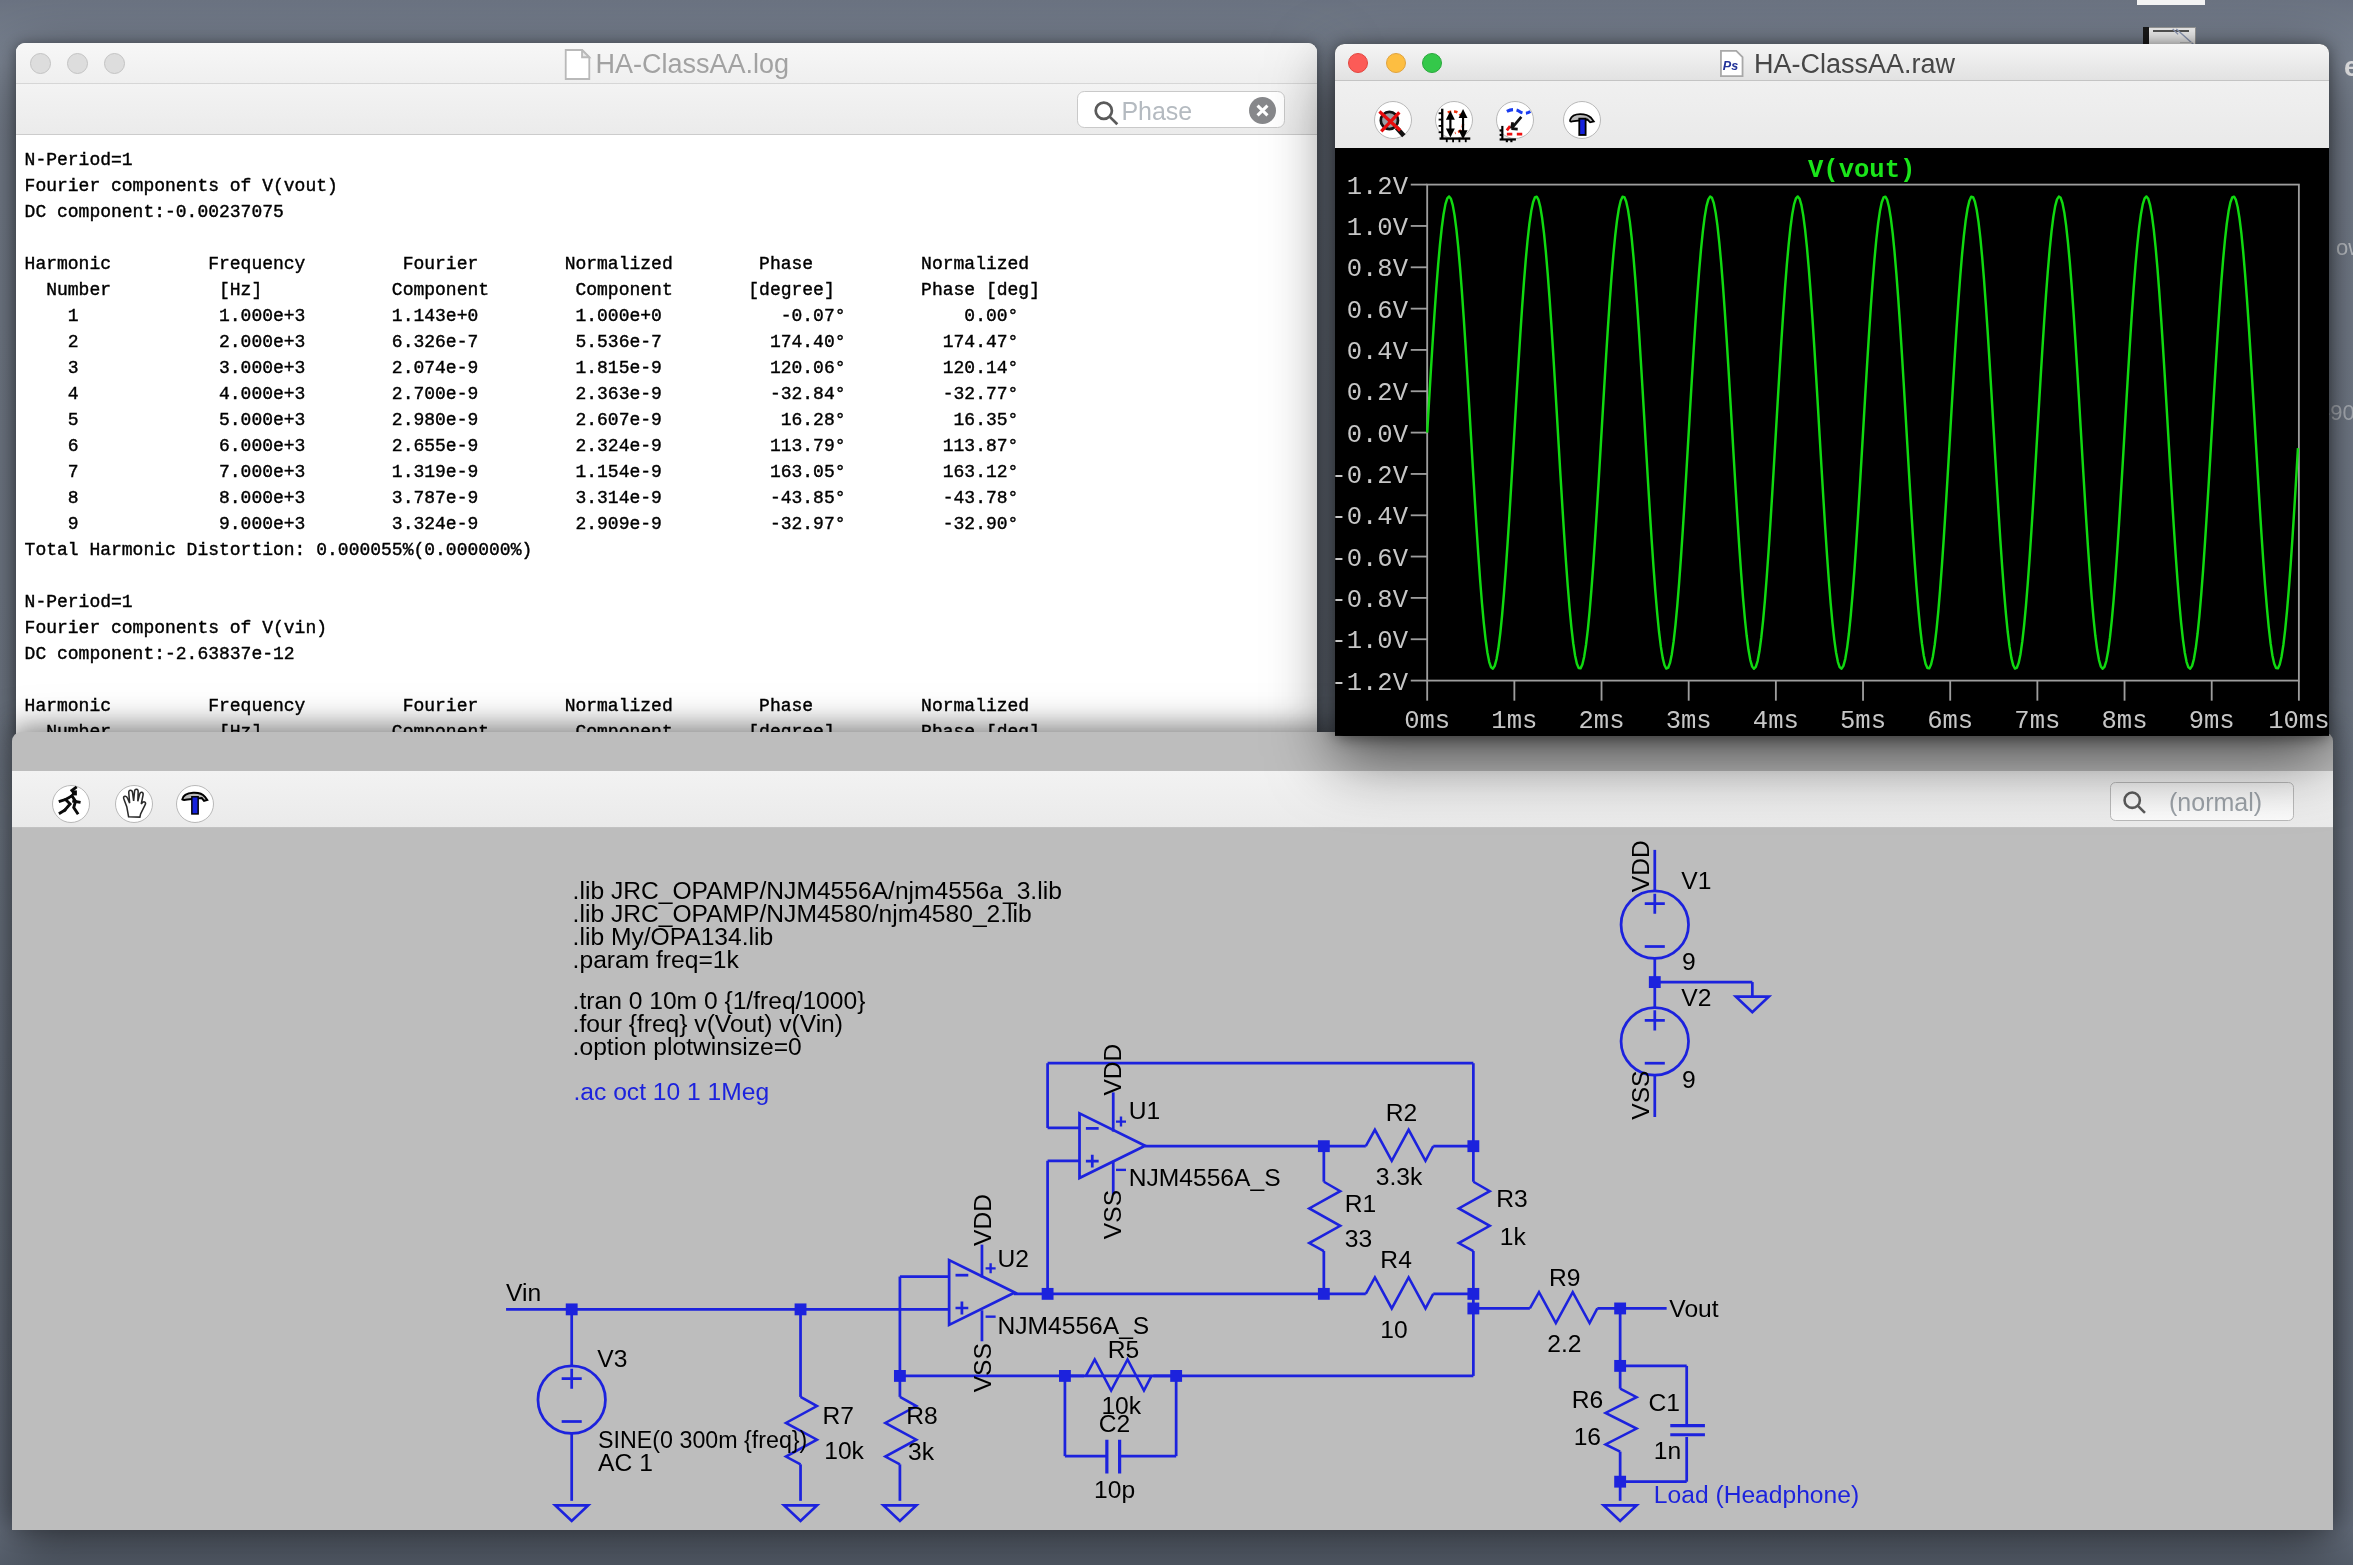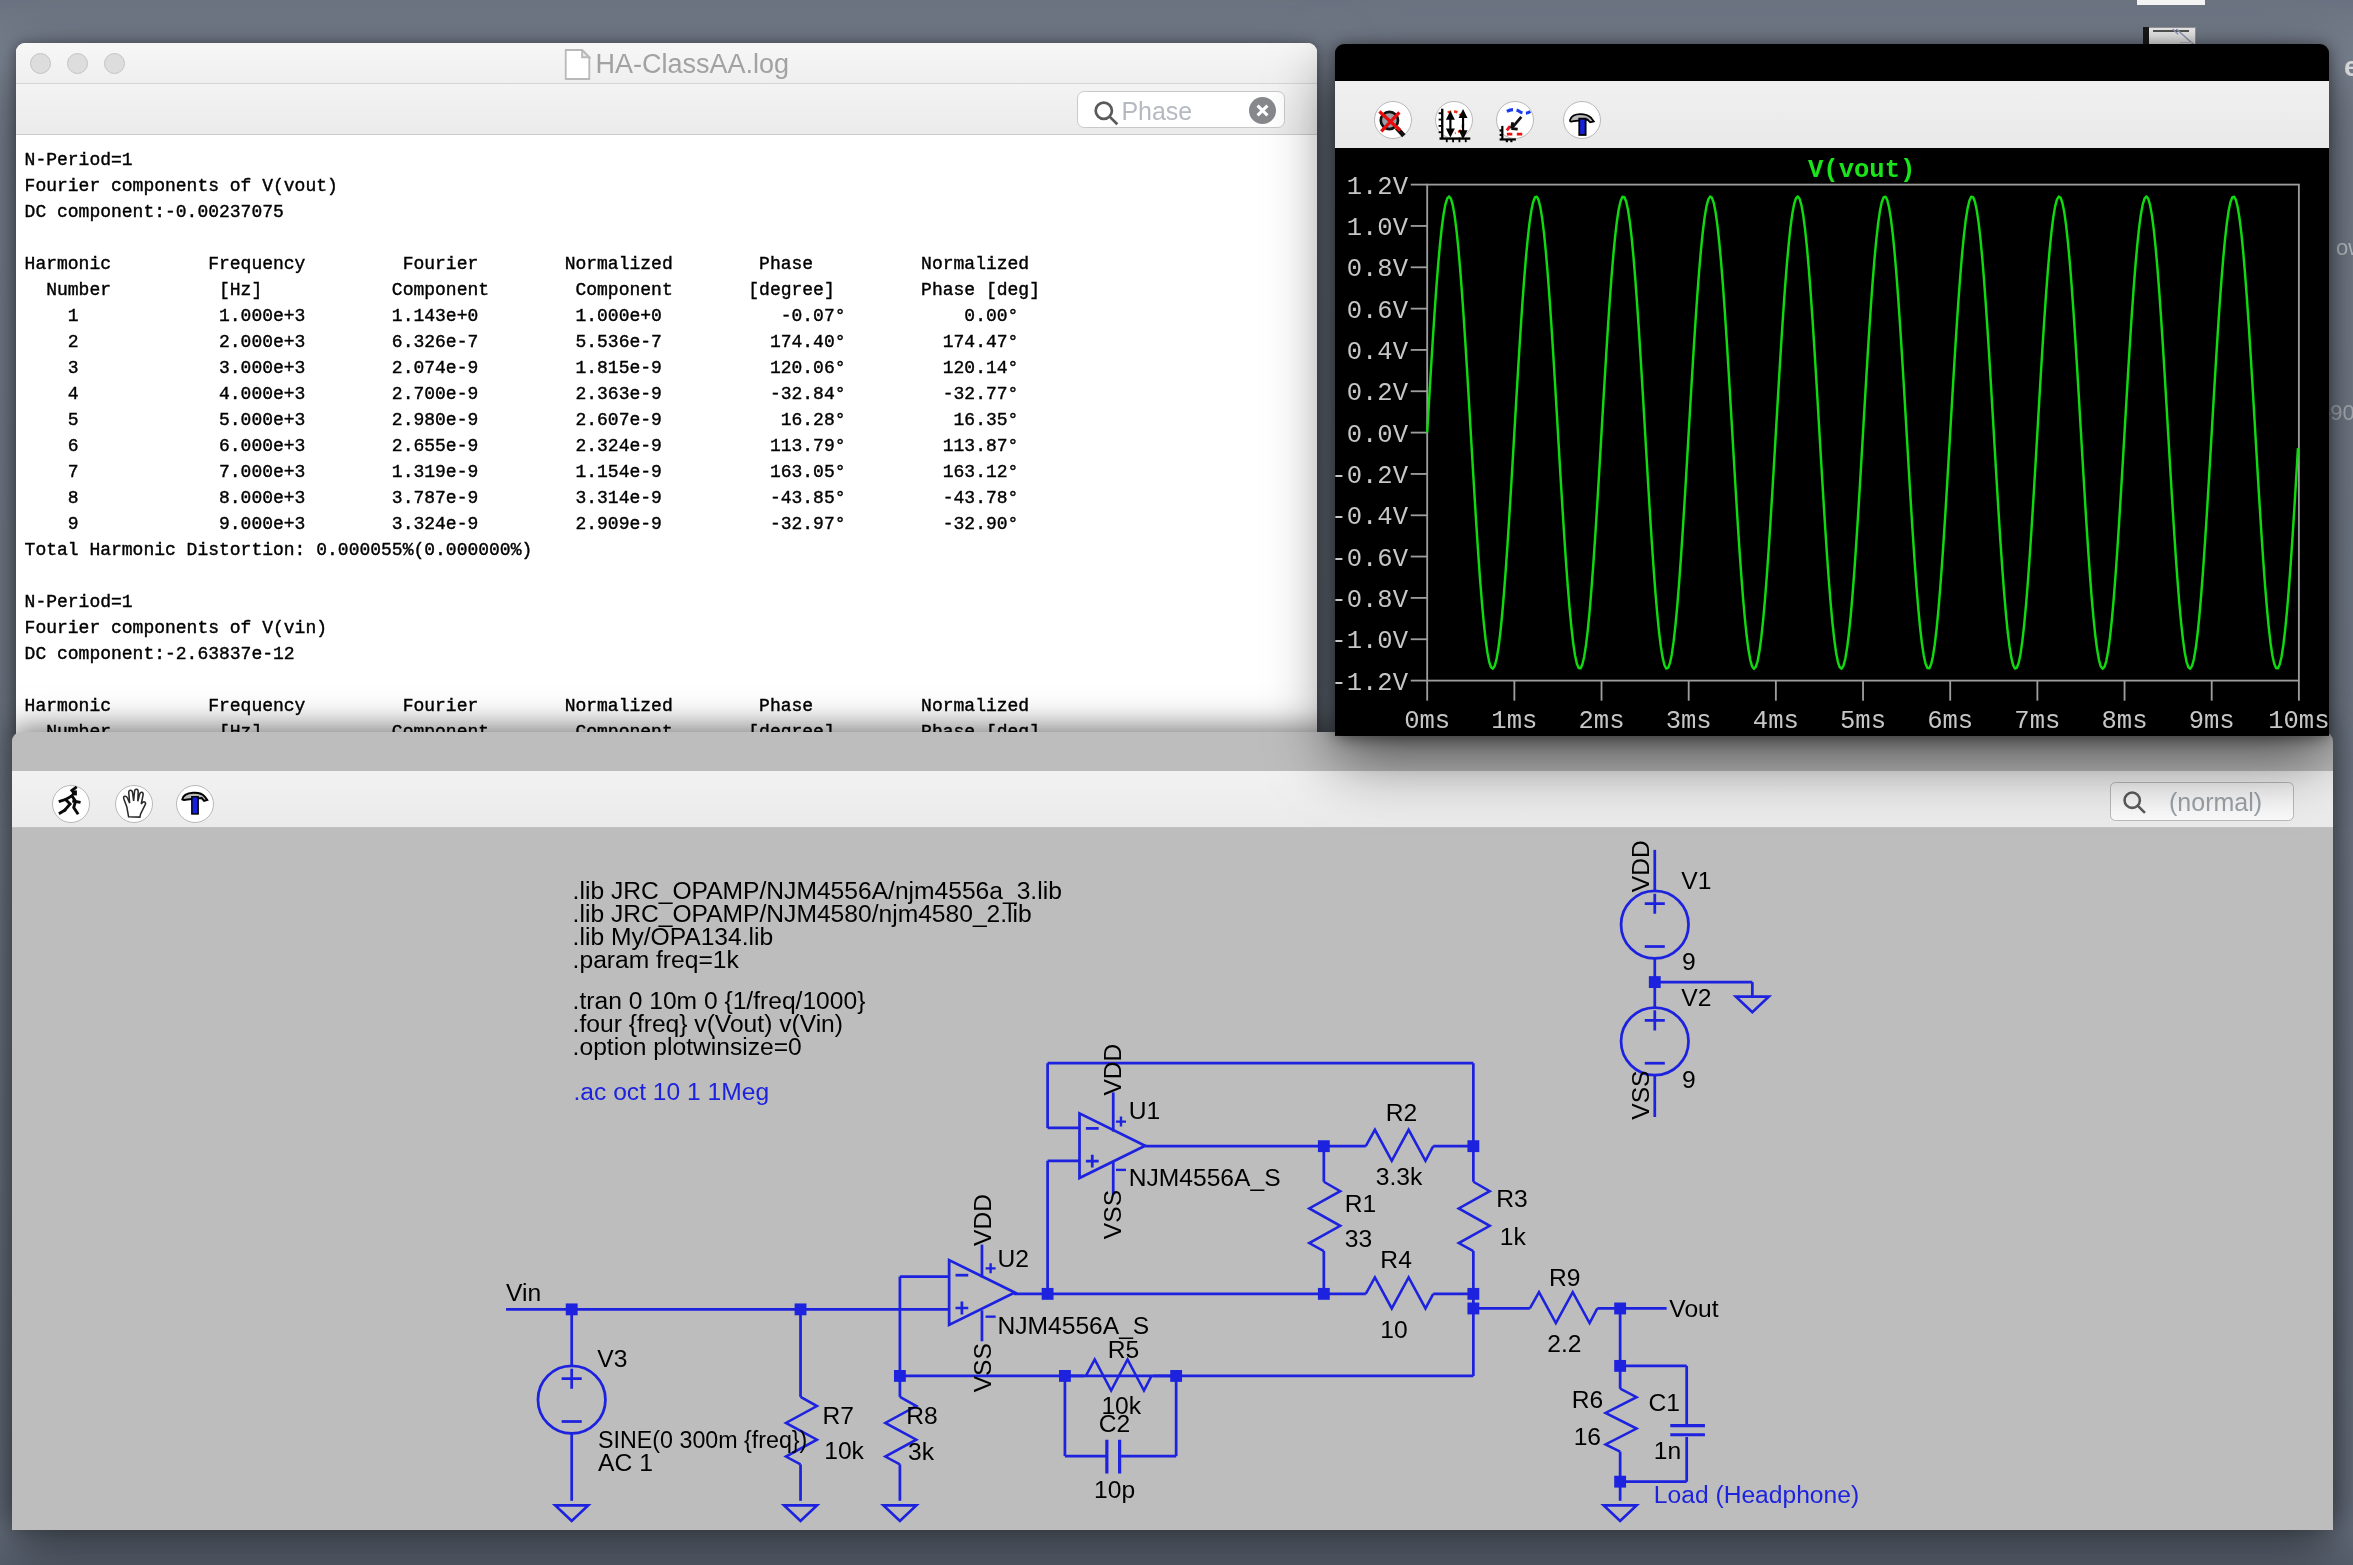--- a/index.html
+++ b/index.html
@@ -294,20 +294,30 @@
     <text x="1800" y="949" font-size="27" fill="#000" text-anchor="middle" transform="rotate(-90 1800 949)" font-family="Liberation Sans,sans-serif" dominant-baseline="middle">VDD</text>
     <text x="1801" y="1200" font-size="27" fill="#000" text-anchor="middle" transform="rotate(-90 1801 1200)" font-family="Liberation Sans,sans-serif" dominant-baseline="middle">VSS</text>
     <text x="1221" y="1172" font-size="27" fill="#000" text-anchor="middle" transform="rotate(-90 1221 1172)" font-family="Liberation Sans,sans-serif" dominant-baseline="middle">VDD</text>
     <text x="1221" y="1331" font-size="27" fill="#000" text-anchor="middle" transform="rotate(-90 1221 1331)" font-family="Liberation Sans,sans-serif" dominant-baseline="middle">VSS</text>
     <text x="1079" y="1337" font-size="27" fill="#000" text-anchor="middle" transform="rotate(-90 1079 1337)" font-family="Liberation Sans,sans-serif" dominant-baseline="middle">VDD</text>
     <text x="1079" y="1499" font-size="27" fill="#000" text-anchor="middle" transform="rotate(-90 1079 1499)" font-family="Liberation Sans,sans-serif" dominant-baseline="middle">VSS</text>
   </svg>
 </div>
 
 <div class="win" id="win-raw">
+  <div id="raw-title">
+    <div class="tl tl-sm t1" style="background:#fc5b57;border:0.9px solid #e2463f;"></div>
+    <div class="tl tl-sm t2" style="background:#fdbe41;border:0.9px solid #e0a33e;"></div>
+    <div class="tl tl-sm t3" style="background:#34c84a;border:0.9px solid #2aa83d;"></div>
+    <svg style="position:absolute;left:384px;top:5.5px;" width="25.5" height="27" viewBox="0 0 28 30">
+      <path d="M2 1 h17 l7 7 v21 h-24 z" fill="#ffffff" stroke="#a8a8a8" stroke-width="2"></path>
+      <text x="4" y="22" font-size="14" font-weight="bold" font-style="italic" fill="#223399" font-family="Liberation Sans,sans-serif">Ps</text>
+    </svg>
+    <div class="wtitle" style="left:419px;top:4.6px;">HA-ClassAA.raw</div>
+  </div>
   <div id="raw-tool">
     <div class="cbtn" style="left:39px;top:20px;"></div>
     <div class="cbtn" style="left:100px;top:20px;"></div>
     <div class="cbtn" style="left:161px;top:20px;"></div>
     <div class="cbtn" style="left:228px;top:20px;"></div>
 
     <svg style="position:absolute;left:39px;top:25px;" width="38" height="38" viewBox="0 0 42 42">
       <circle cx="17" cy="16" r="9.5" fill="#9aa0a4" stroke="#111" stroke-width="3"></circle>
       <path d="M12 12 l4 4 m-2 5 l7 -7" stroke="#2fd8e8" stroke-width="2.5" fill="none"></path>
       <line x1="25" y1="24" x2="33" y2="33" stroke="#111" stroke-width="5"></line>

